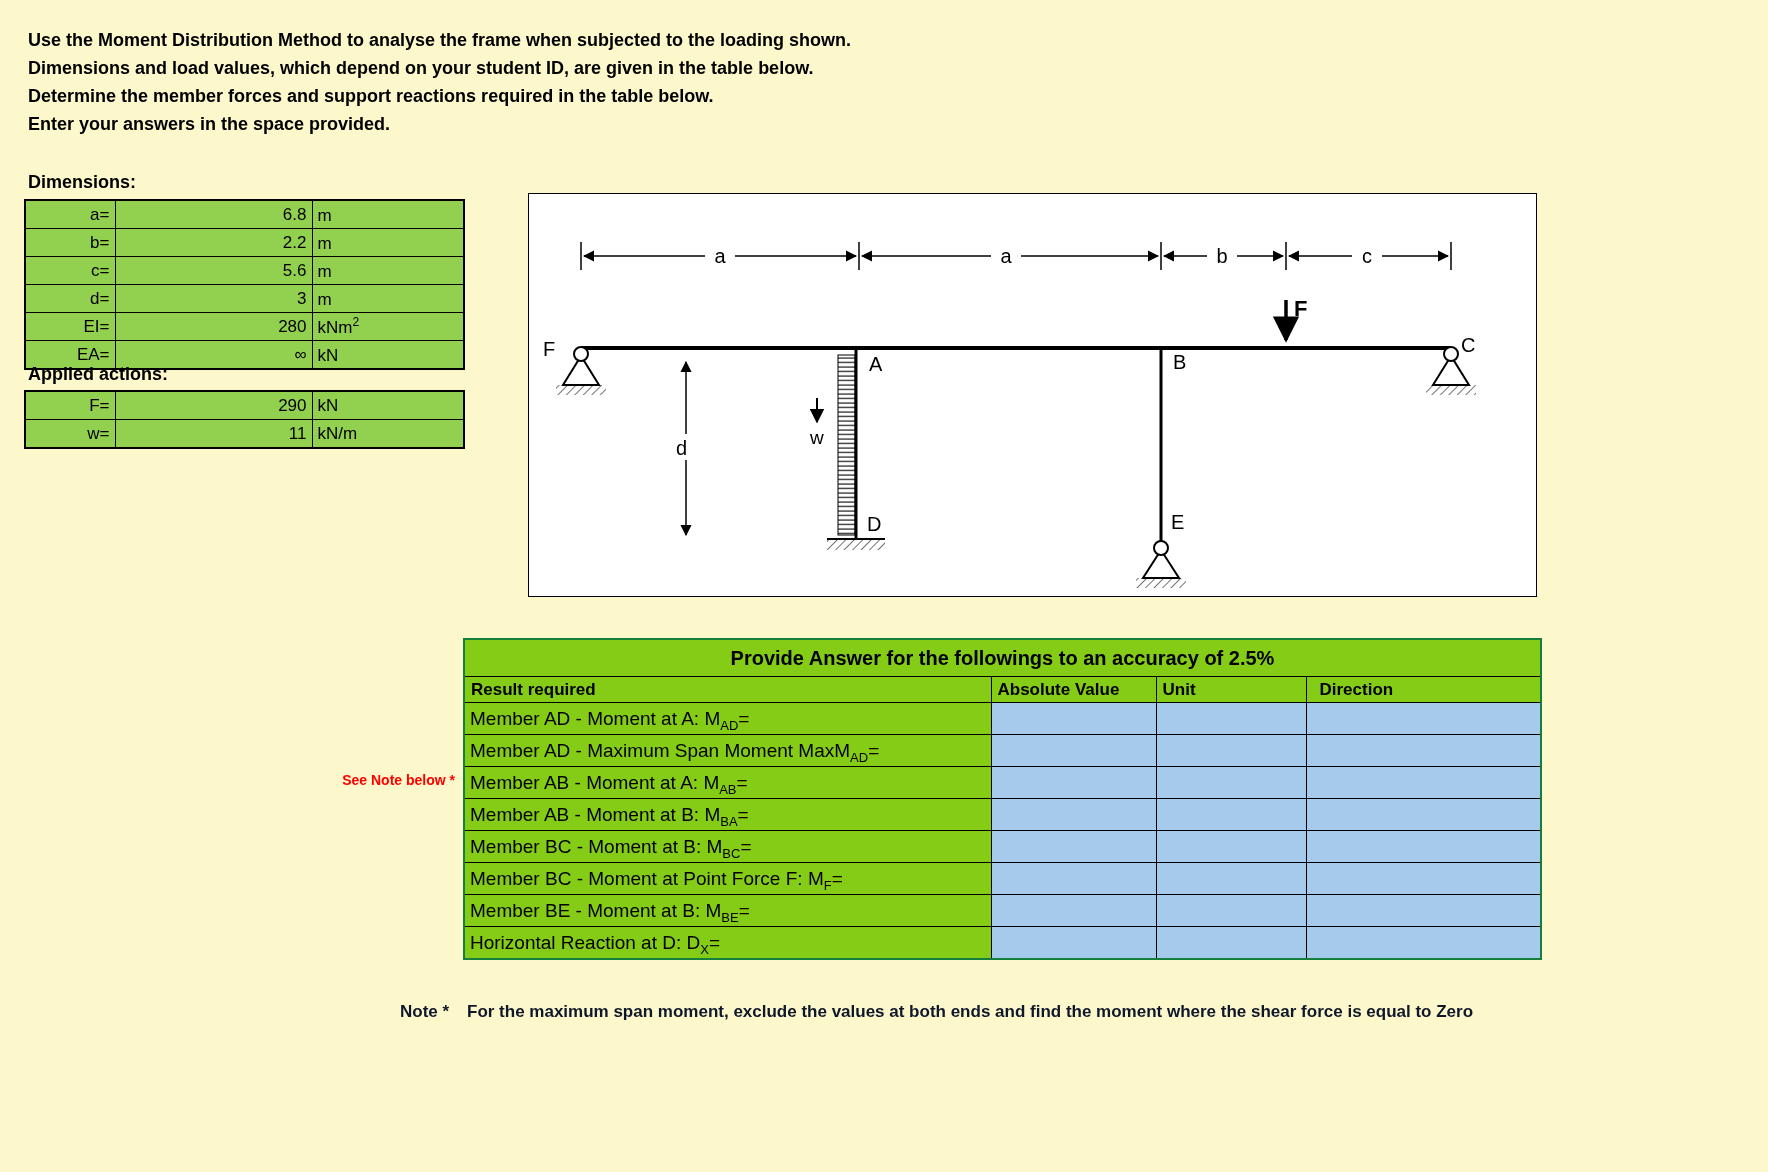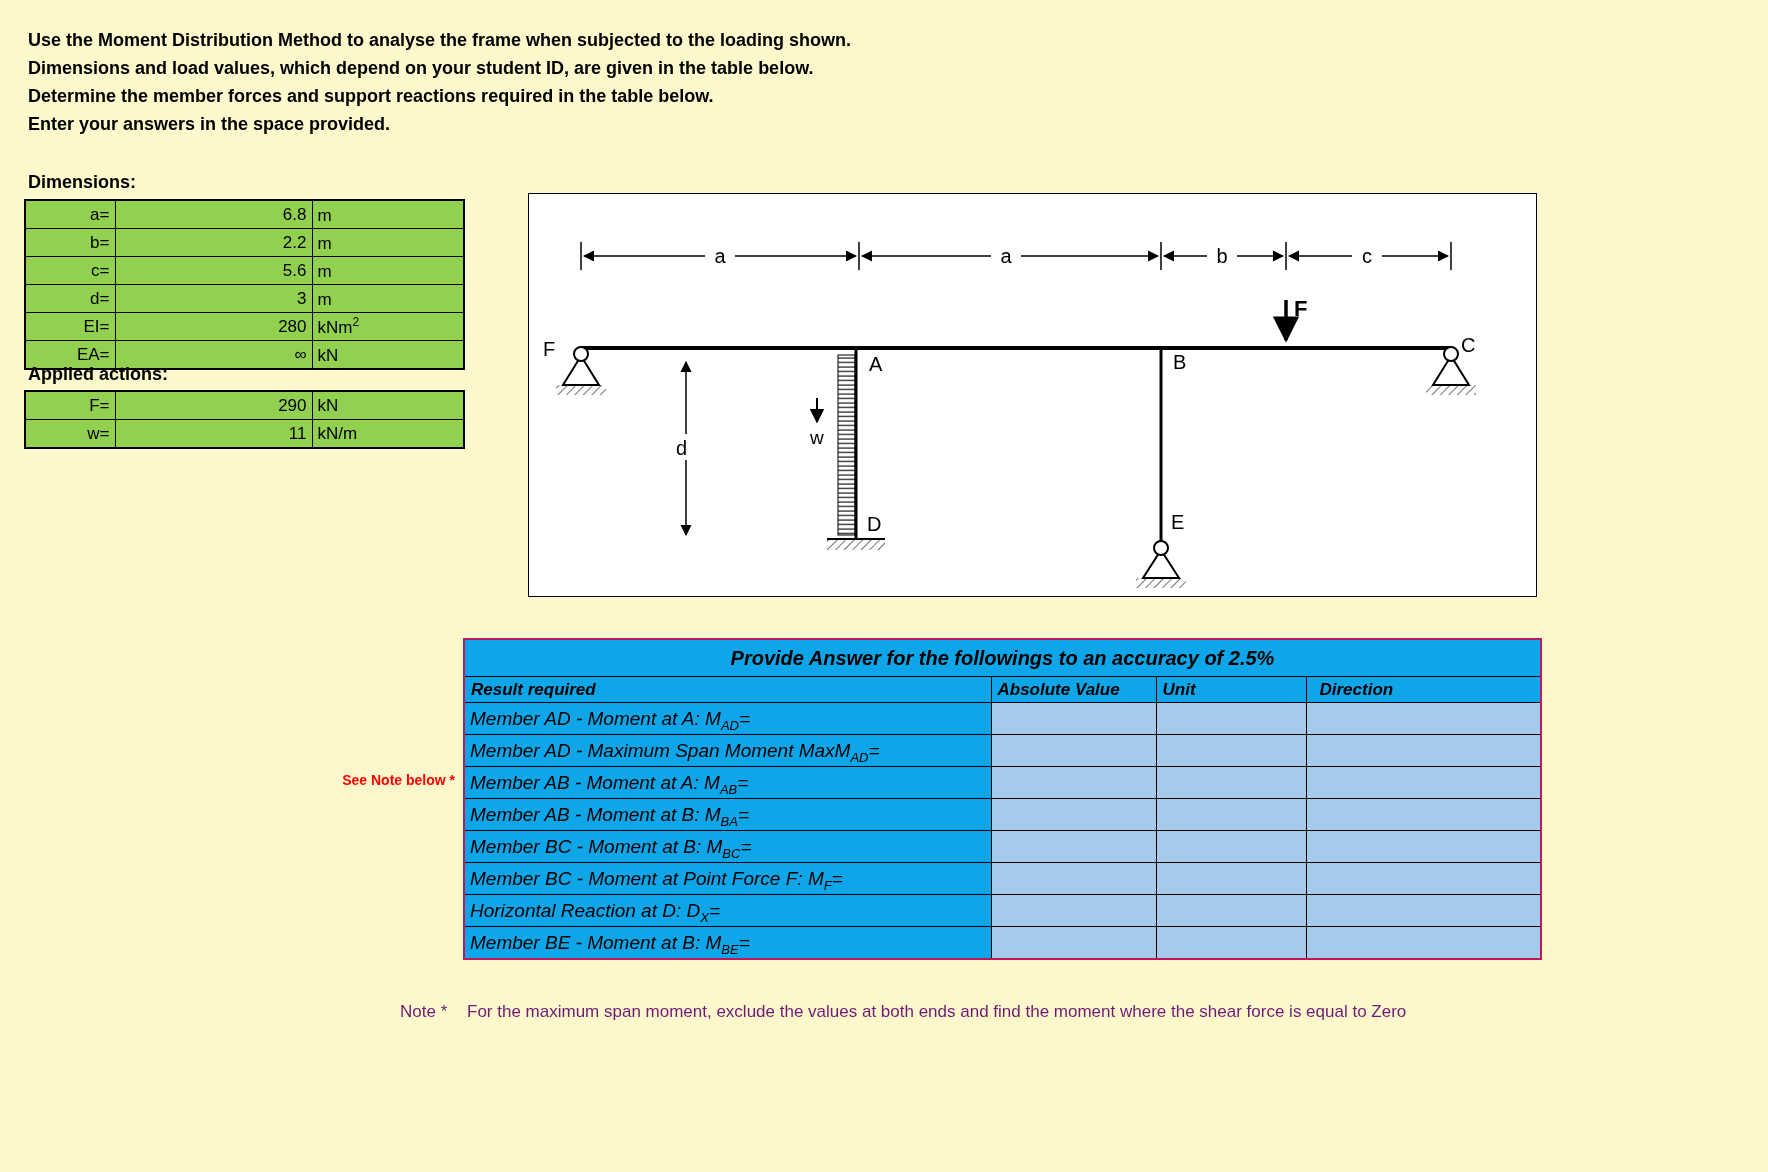--- a/index.html
+++ b/index.html
@@ -24,35 +24,35 @@
 
   .diagram{
     position:absolute;left:528px;top:193px;width:1007px;height:402px;
     background:#fff;border:1px solid #000;
   }
   .diagram svg{display:block;}
   .diagram text{font-family:"Liberation Sans",sans-serif;}
 
   table.answers{
     position:absolute;left:463px;top:638px;border-collapse:collapse;table-layout:fixed;
-    border:2px solid #be185d;background:#0ea5e9;font-style:italic;
+    border:2px solid #15803d;background:#84cc16;
   }
   table.answers td{border:1px solid #000;padding:0 5px;overflow:hidden;white-space:nowrap;}
   tr.title-row td{height:36px;font-weight:bold;font-size:20px;text-align:center;}
   tr.head-row td{height:25px;font-weight:bold;font-size:17px;padding-left:6px;}
   tr.head-row td.h-dir{padding-left:13px;}
   td.result{height:31px;font-size:19px;}
   td.blue{background:#A6CAEC;}
   td.selected{outline:2px solid #1E7145;outline-offset:-1px;position:relative;}
   td.selected::after{
     content:"";position:absolute;right:-4px;bottom:-4px;width:7px;height:7px;
     background:#1E7145;border:1px solid #fff;z-index:2;
   }
   .see-note{position:absolute;right:1313px;top:772px;color:#FF0000;font-weight:bold;font-size:14px;white-space:nowrap;}
-  .bottom-note{position:absolute;left:400px;top:1002px;color:#701a75;font-weight:normal;font-size:17px;white-space:nowrap;}
+  .bottom-note{position:absolute;left:400px;top:1002px;color:#0f172a;font-weight:bold;font-size:17px;white-space:nowrap;}
   .bottom-note .note-label{display:inline-block;min-width:55px;margin-right:12px;}
 </style>
 </head>
 <body>
 
 <div class="page">
 
   <div class="instructions">
     <div>Use the Moment Distribution Method to analyse the frame when subjected to the loading shown.</div>
     <div>Dimensions and load values, which depend on your student ID, are given in the table below.</div>
@@ -259,27 +259,27 @@
       <td class="blue"></td>
       <td class="blue"></td>
     </tr>
     <tr>
       <td class="result"><span>Member BC - Moment at Point Force F: </span><span>M</span><sub>F</sub><span>=</span></td>
       <td class="blue"></td>
       <td class="blue"></td>
       <td class="blue"></td>
     </tr>
     <tr>
+      <td class="result"><span>Member BE - Moment at B: </span><span>M</span><sub>BE</sub><span>=</span></td>
+      <td class="blue"></td>
+      <td class="blue"></td>
+      <td class="blue"></td>
+    </tr>
+    <tr>
       <td class="result"><span>Horizontal Reaction at D:  </span><span>D</span><sub>X</sub><span>=</span></td>
-      <td class="blue"></td>
-      <td class="blue"></td>
-      <td class="blue"></td>
-    </tr>
-    <tr>
-      <td class="result"><span>Member BE - Moment at B: </span><span>M</span><sub>BE</sub><span>=</span></td>
       <td class="blue"></td>
       <td class="blue"></td>
       <td class="blue"></td>
     </tr>
   </tbody>
     </table>
 
   <div class="bottom-note">
     <span class="note-label">Note *</span><span>For the maximum span moment, exclude the values at both ends and find the moment where the shear force is equal to Zero</span>
   </div>

